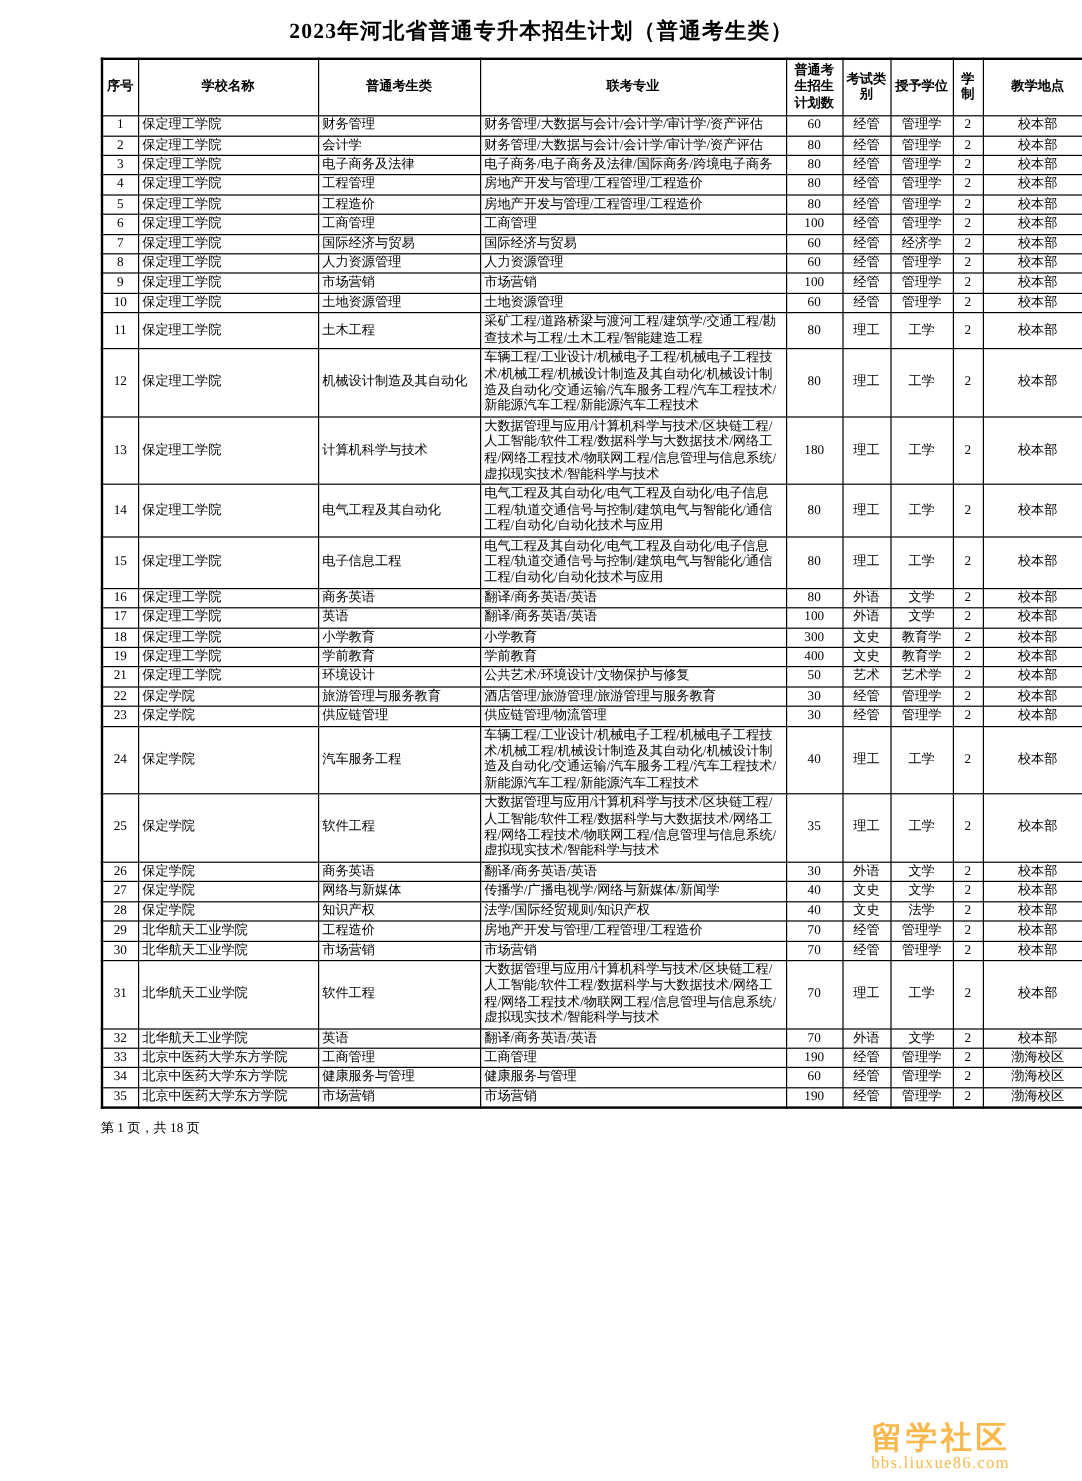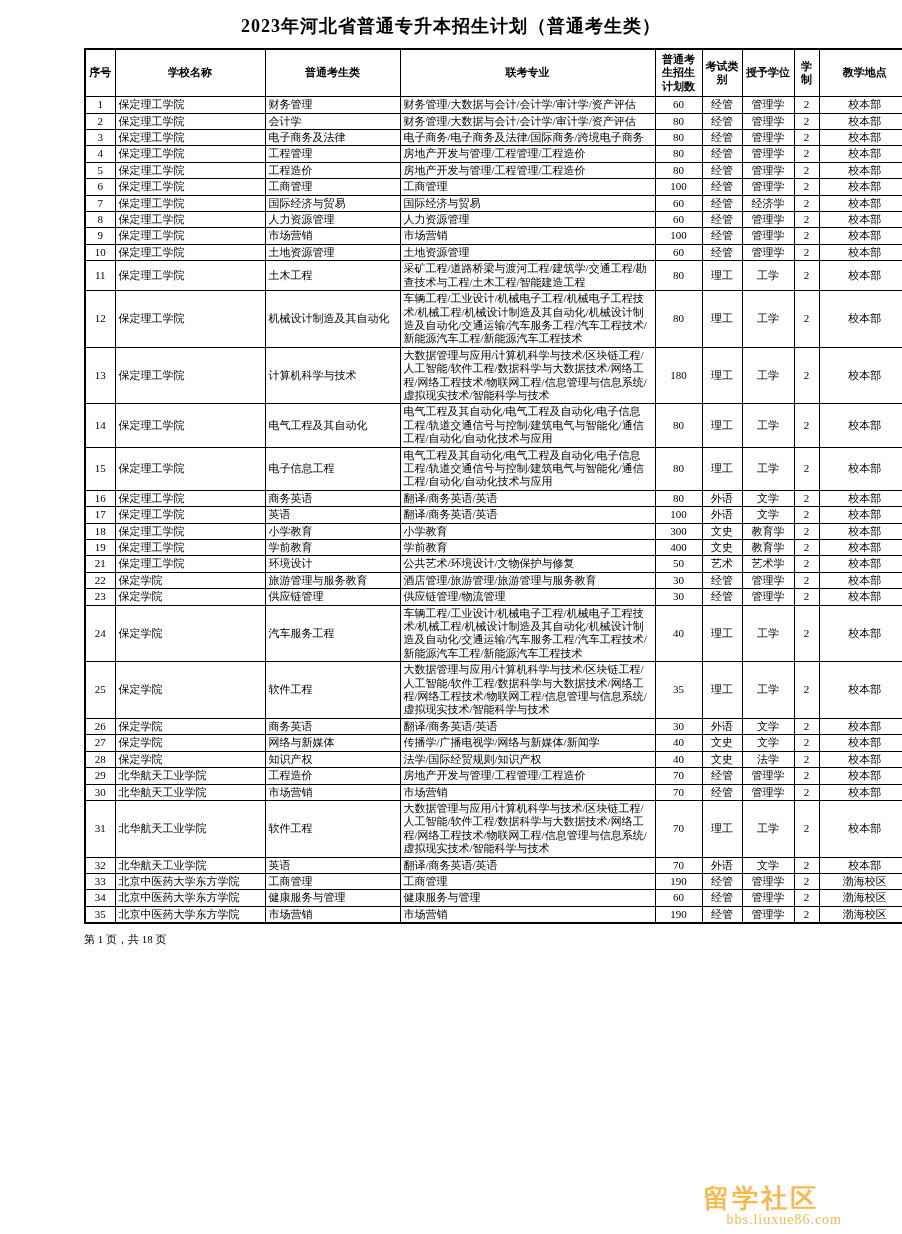--- a/index.html
+++ b/index.html
@@ -48,35 +48,34 @@
   .plan-table td.al { text-align: left; }
   .footer {
     margin-top: 8px;
     text-align: left;
     font-size: 11px;
   }
   .watermark {
     position: absolute;
     right: 14px;
     bottom: 6px;
-    text-align: center;
+    text-align: left;
     color: rgba(247, 166, 32, 0.8);
     text-shadow: 0 0 2px rgba(255,255,255,0.9);
     pointer-events: none;
   }
   .wm-title {
     font-size: 26px;
     font-weight: bold;
     letter-spacing: 3px;
     line-height: 1.05;
   }
   .wm-url {
     font-size: 14px;
     letter-spacing: 1px;
-    margin-left: 46px;
   }
 </style>
 </head>
 <body>
 
 <div class="page">
 
   <h1 class="title">2023年河北省普通专升本招生计划（普通考生类）</h1>
 
   <table class="plan-table">

